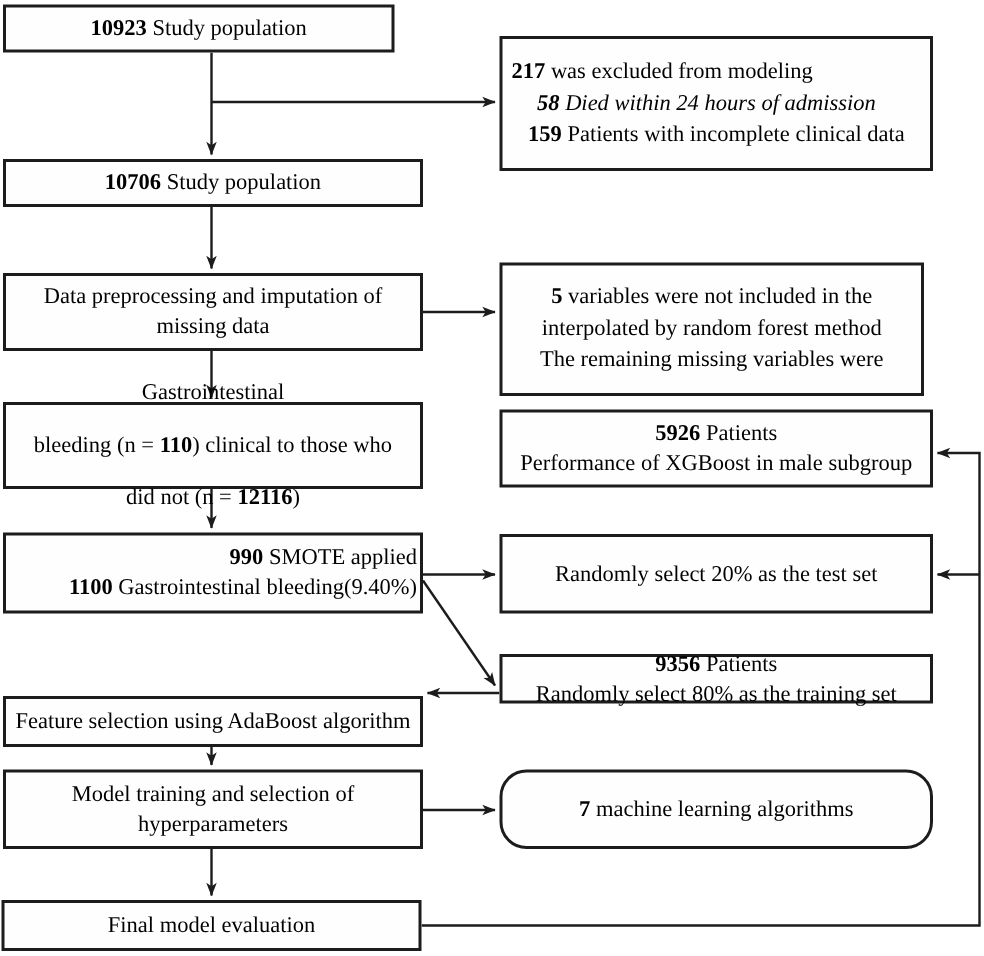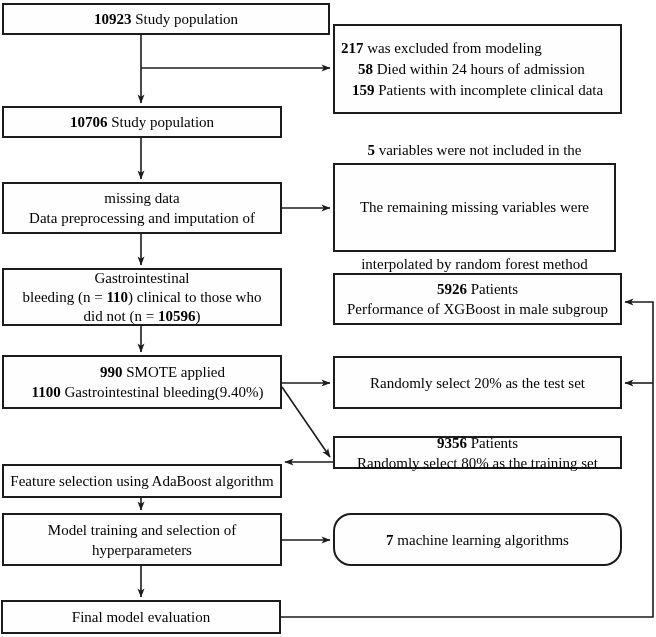--- a/index.html
+++ b/index.html
@@ -20,26 +20,26 @@
     border:2px solid var(--line,#1c1c1c);
     display:flex;flex-direction:column;justify-content:center;
     text-align:center;
     font-size:15px;line-height:20px;
     padding:1px 2px;
   }
   .box .b{font-weight:bold;}
   
   .box[data-name="box-excluded"]{text-align:left;line-height:21px;}
   .box[data-name="box-excluded"] .line:nth-child(1){padding-left:4px;}
-  .box[data-name="box-excluded"] .line:nth-child(2){padding-left:21px;}
+  .box[data-name="box-excluded"] .line:nth-child(2){padding-left:21px;font-style:italic;}
   .box[data-name="box-excluded"] .line:nth-child(3){padding-left:15px;}
-  .box[data-name="box-smote"]{text-align:center;}
+  .box[data-name="box-smote"]{text-align:right;}
   .box[data-name="box-smote"] .line:nth-child(1){padding-left:41px;}
   .box[data-name="box-smote"] .line:nth-child(2){padding-left:11px;}
-  .box[data-name="box-gi-bleeding"]{line-height:19px;}
+  .box[data-name="box-gi-bleeding"]{line-height:19px;gap:16px;}
   .box[data-name="box-variables-excluded"]{line-height:21px;}
 </style>
 </head>
 <body>
 
 <div class="stage" data-name="flowchart">
 
   <svg class="connectors" data-name="flow-connectors" viewBox="0 0 656 637" xmlns="http://www.w3.org/2000/svg">
     <defs>
       <marker id="ah" viewBox="0 0 10 8" markerWidth="10" markerHeight="8" refX="9" refY="4" orient="auto-start-reverse" markerUnits="userSpaceOnUse">
@@ -55,49 +55,49 @@
     <path data-name="arrow-smote-to-test-set" d="M282,383 H330" marker-end="url(#ah)"></path>
     <path data-name="arrow-smote-to-training-set" d="M282,387 L330,457" marker-end="url(#ah)"></path>
     <path data-name="arrow-training-to-feature-selection" d="M333,462 H285" marker-end="url(#ah)"></path>
     <path data-name="arrow-feature-selection-to-model-training" d="M141,478 V510" marker-end="url(#ah)"></path>
     <path data-name="arrow-model-training-to-algorithms" d="M282,540 H330" marker-end="url(#ah)"></path>
     <path data-name="arrow-model-training-to-final" d="M141,566 V597" marker-end="url(#ah)"></path>
     <path data-name="arrow-final-to-male-subgroup" d="M281,617 H653 V302 H625" marker-end="url(#ah)"></path>
     <path data-name="arrow-final-to-test-set" d="M653,383 H625" marker-end="url(#ah)"></path>
   </svg>
 
-  <div class="box" data-name="box-study-population-initial" style="left:2px;top:3px;width:328px;height:32px;">
+  <div class="box" data-name="box-study-population-initial" style="left:2px;top:3px;width:261px;height:32px;">
       <div class="line" data-name="box-line"><span class="b">10923</span><span> Study population</span></div>
     </div>
 
   <div class="box" data-name="box-excluded" style="left:333px;top:24px;width:289px;height:90px;">
       <div class="line" data-name="box-line"><span class="b">217</span><span> was excluded from modeling</span></div>
       <div class="line" data-name="box-line"><span class="b">58</span><span> Died within 24 hours of admission</span></div>
       <div class="line" data-name="box-line"><span class="b">159</span><span> Patients with incomplete clinical data</span></div>
     </div>
 
   <div class="box" data-name="box-study-population-after" style="left:2px;top:106px;width:280px;height:32px;">
       <div class="line" data-name="box-line"><span class="b">10706</span><span> Study population</span></div>
     </div>
 
   <div class="box" data-name="box-preprocessing" style="left:2px;top:182px;width:280px;height:52px;">
+      <div class="line" data-name="box-line"><span>Data preprocessing and imputation of</span></div>
       <div class="line" data-name="box-line"><span>missing data</span></div>
-      <div class="line" data-name="box-line"><span>Data preprocessing and imputation of</span></div>
     </div>
 
-  <div class="box" data-name="box-variables-excluded" style="left:333px;top:163px;width:283px;height:89px;gap:36px;">
+  <div class="box" data-name="box-variables-excluded" style="left:333px;top:175px;width:283px;height:89px;">
       <div class="line" data-name="box-line"><span class="b">5</span><span> variables were not included in the</span></div>
+      <div class="line" data-name="box-line"><span>interpolated by random forest method</span></div>
       <div class="line" data-name="box-line"><span>The remaining missing variables were</span></div>
-      <div class="line" data-name="box-line"><span>interpolated by random forest method</span></div>
     </div>
 
   <div class="box" data-name="box-gi-bleeding" style="left:2px;top:268px;width:280px;height:58px;">
       <div class="line" data-name="box-line"><span>Gastrointestinal</span></div>
       <div class="line" data-name="box-line"><span>bleeding (n = </span><span class="b">110</span><span>) clinical to those who</span></div>
-      <div class="line" data-name="box-line"><span>did not (n = </span><span class="b">10596</span><span>)</span></div>
+      <div class="line" data-name="box-line"><span>did not (n = </span><span class="b">12116</span><span>)</span></div>
     </div>
 
   <div class="box" data-name="box-male-subgroup" style="left:333px;top:273px;width:289px;height:52px;">
       <div class="line" data-name="box-line"><span class="b">5926</span><span> Patients</span></div>
       <div class="line" data-name="box-line"><span>Performance of XGBoost in male subgroup</span></div>
     </div>
 
   <div class="box" data-name="box-smote" style="left:2px;top:355px;width:280px;height:54px;">
       <div class="line" data-name="box-line"><span class="b">990</span><span> SMOTE applied</span></div>
       <div class="line" data-name="box-line"><span class="b">1100</span><span> Gastrointestinal bleeding(9.40%)</span></div>

